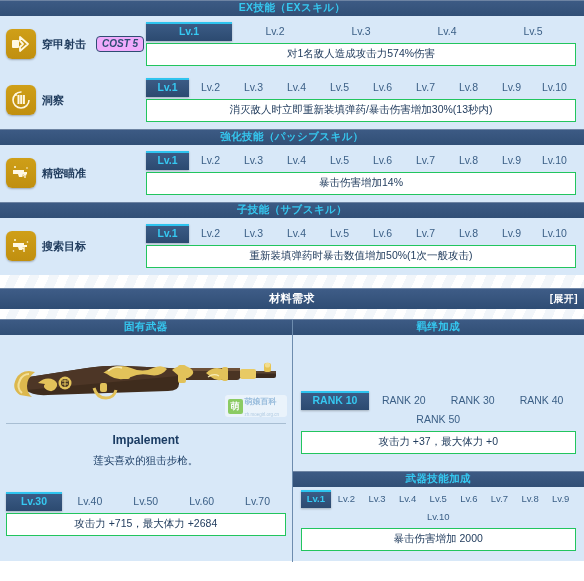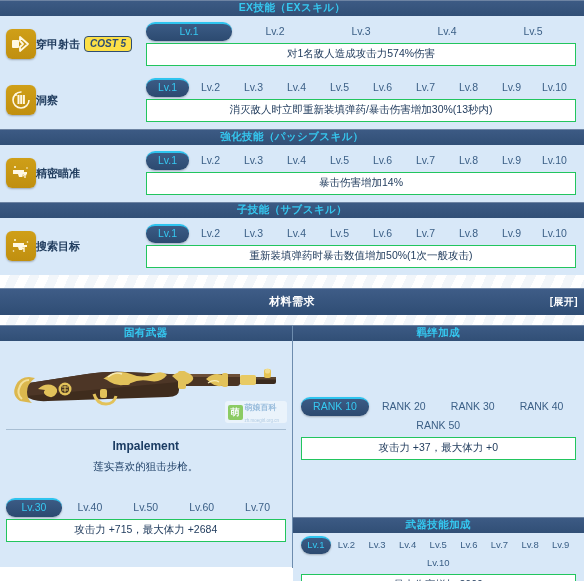--- a/index.html
+++ b/index.html
@@ -20,50 +20,50 @@
     background:#39567f;
     background:linear-gradient(#3d5b85,#314f76);
     color:#35c8f0;
     font-weight:bold;
     font-size:10.5px;
     display:flex;align-items:center;justify-content:center;
     letter-spacing:.4px;
     position:relative;
     box-shadow:0 1px 0 rgba(255,255,255,.25) inset;
   }
-  .secbar.big{height:27px;font-size:11px;color:#ffffff;background:linear-gradient(#3f5d88,#2f4d74);}
+  .secbar.big{height:21px;font-size:11px;color:#ffffff;background:linear-gradient(#3f5d88,#2f4d74);}
   .secbar .right{
     position:absolute;right:6px;top:50%;transform:translateY(-50%);
     color:#ffffff;font-size:10px;font-weight:bold;
   }
 
   
   .skill{
     background:#d8e8f8;
     display:flex;
     align-items:flex-start;
     padding:6px 8px 7px 6px;
     box-sizing:border-box;
     position:relative;
   }
   .skill.ex{height:56px;}
   .skill.norm{height:57px;}
-  .skl-left{width:140px;display:flex;align-items:center;gap:0;padding-top:7px;flex:none;}
+  .skl-left{width:140px;display:flex;align-items:center;gap:6px;padding-top:7px;flex:none;}
   .sicon{
     width:30px;height:30px;border-radius:6px;
     background:linear-gradient(#cf9f18,#c08f0f);
     box-shadow:0 1px 2px rgba(0,0,0,.28);
     display:flex;align-items:center;justify-content:center;
     flex:none;
   }
   .sicon svg{display:block;}
   .sname{font-size:11px;font-weight:bold;color:#203c5e;white-space:nowrap;}
   .cost{
     margin-left:4px;
-    background:#fde047;
+    background:#f0abfc;
     border:1.5px solid #2e4d73;
     border-radius:4px;
     color:#2e4d73;
     font-weight:bold;
     font-size:10px;
     padding:1px 5px 2px;
     white-space:nowrap;
     font-style:italic;
   }
 
@@ -73,24 +73,23 @@
     flex:1;text-align:center;
     font-size:10.5px;color:#3b5f86;
     padding:3px 0 4px;
     box-sizing:border-box;
     white-space:nowrap;
   }
   .lvtab.on{
     background:linear-gradient(#3b5b85,#2c4a70);
     color:#36c9f2;
     border-top:2.5px solid #2ec4ef;
-    font-weight:normal;
+    font-weight:bold;
     padding-top:1px;
     box-shadow:0 1px 2px rgba(0,0,0,.25);
-    border-radius:9px;
   }
   .desc{
     background:#ffffff;
     border:1px solid #22c55e;
     margin-top:2px;
     text-align:center;
     font-size:10.5px;
     color:#223d5e;
     padding:3px 4px 4px;
     white-space:nowrap;
@@ -347,21 +346,21 @@
           </div>
           <div class="desc">攻击力 +715，最大体力 +2684</div>
         </div>
       </div>
     </div>
 
     <div class="col">
       <div class="secbar">
         <span>羁绊加成</span>
       </div>
-      <div class="colbody" style="height:176px;">
+      <div class="colbody" style="height:136px;">
         <div class="bondpad"></div>
         <div class="bondbox">
           <div class="lvrow rank-tabs">
             <div class="lvtab on">RANK 10</div>
             <div class="lvtab">RANK 20</div>
             <div class="lvtab">RANK 30</div>
             <div class="lvtab">RANK 40</div>
             <div class="lvtab" style="flex:0 0 100%">RANK 50</div>
           </div>
           <div class="desc">攻击力 +37，最大体力 +0</div>

